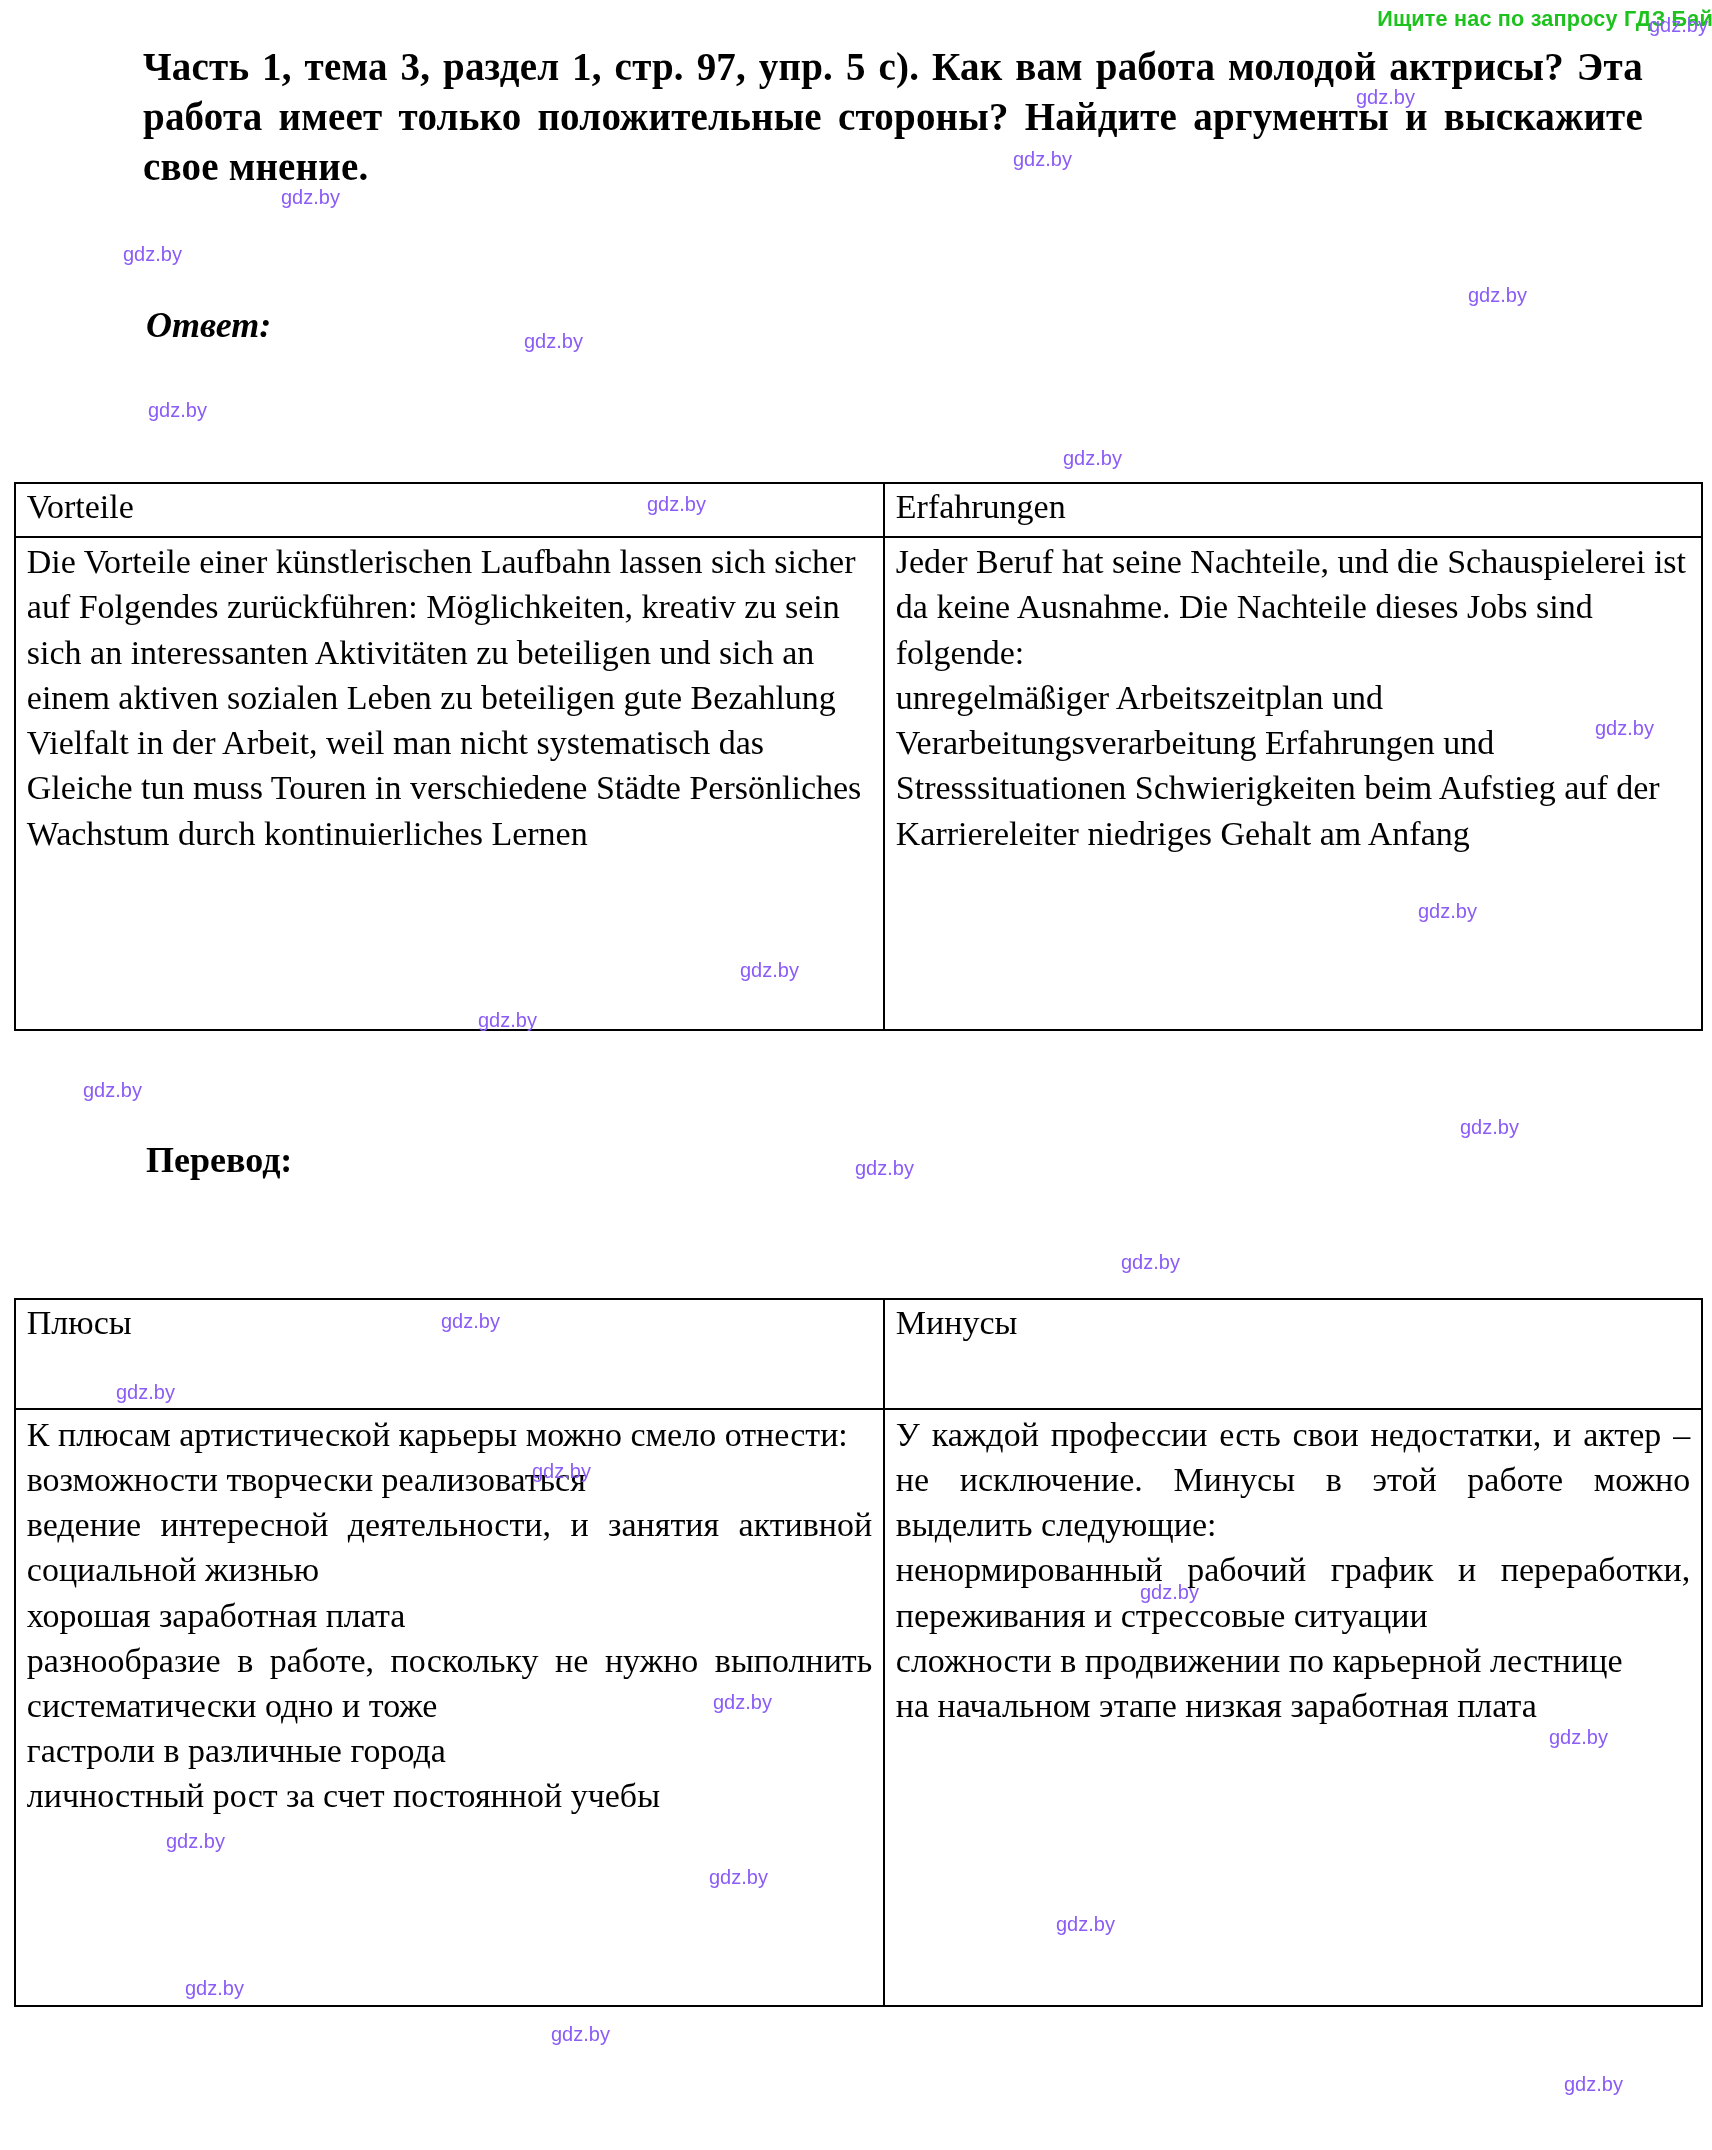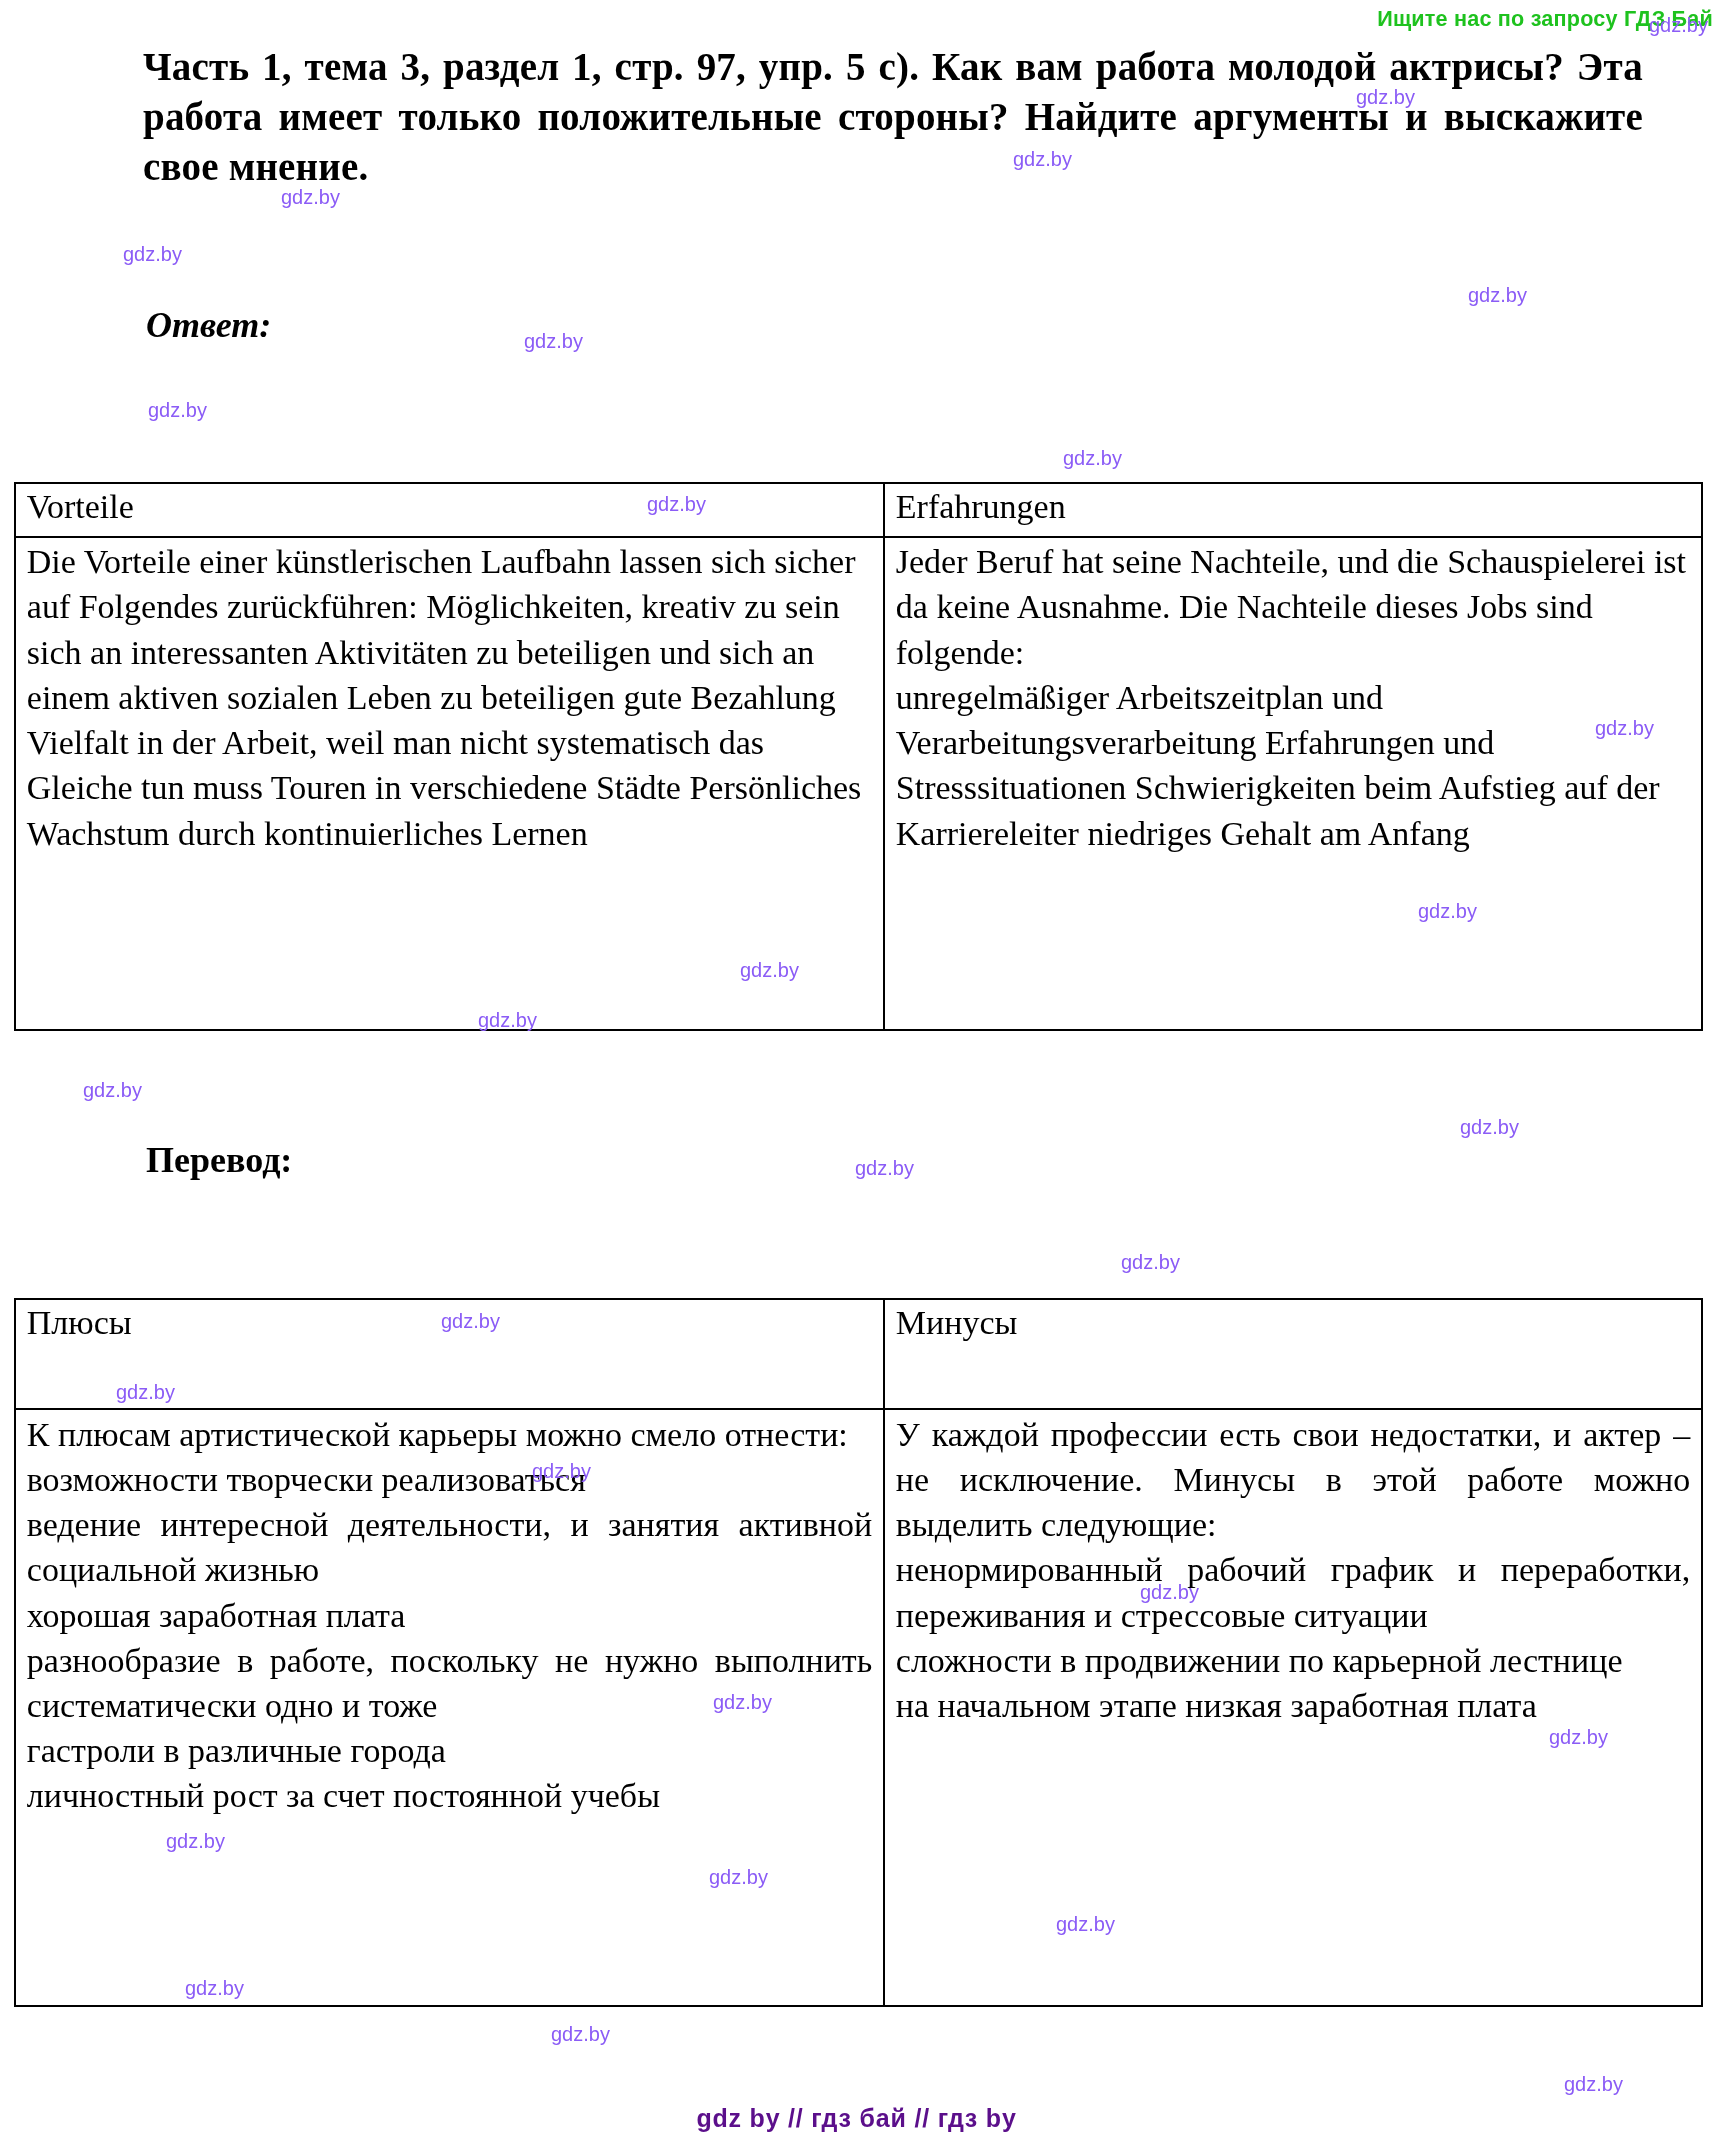--- a/index.html
+++ b/index.html
@@ -209,16 +209,15 @@
       <span class="wm" style="left: 713px; top: 1691px;">gdz.by</span>
       <span class="wm" style="left: 1549px; top: 1726px;">gdz.by</span>
       <span class="wm" style="left: 166px; top: 1830px;">gdz.by</span>
       <span class="wm" style="left: 709px; top: 1866px;">gdz.by</span>
       <span class="wm" style="left: 1056px; top: 1913px;">gdz.by</span>
       <span class="wm" style="left: 185px; top: 1977px;">gdz.by</span>
       <span class="wm" style="left: 551px; top: 2023px;">gdz.by</span>
       <span class="wm" style="left: 1564px; top: 2073px;">gdz.by</span>
     </div>
 
-  <div class="footer">gdz by  //  гдз бай  //  гдз by</div>
 
 </div>
 
 
 </body></html>

